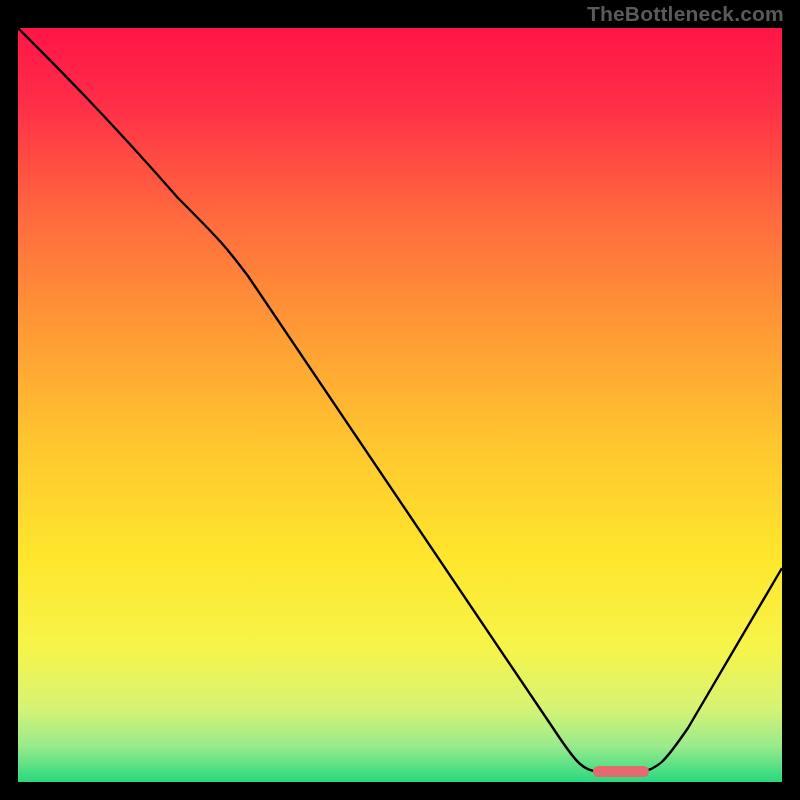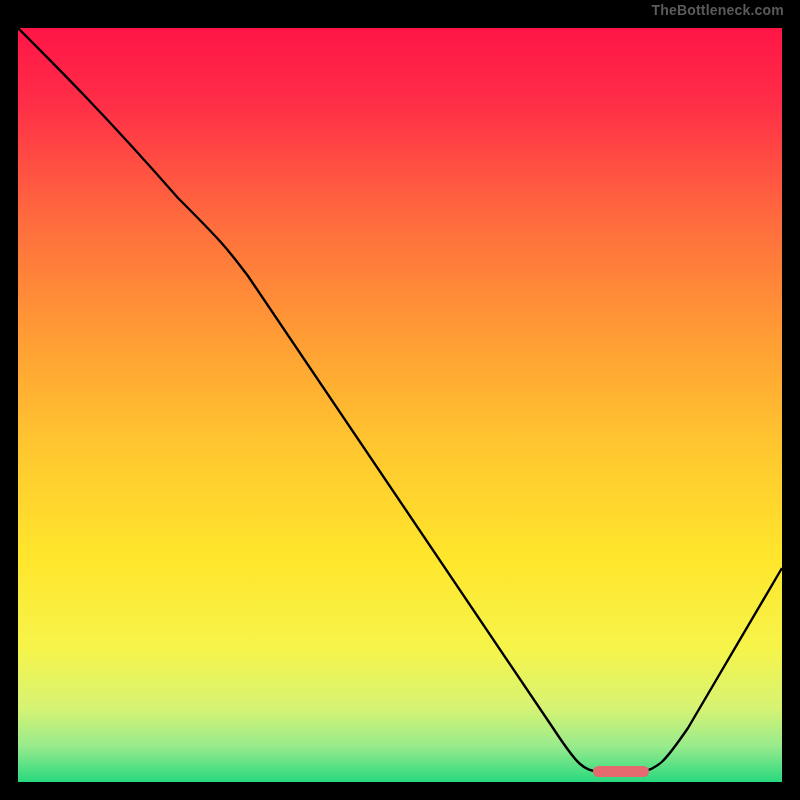--- a/index.html
+++ b/index.html
@@ -8,21 +8,21 @@
     position: relative;
     width: 800px;
     height: 800px;
     background: #000;
   }
   .watermark {
     position: absolute;
     top: 2px;
     right: 16px;
     font-family: Arial, Helvetica, sans-serif;
-    font-size: 14px;
+    font-size: 21px;
     font-weight: 600;
     color: #5a5a5a;
     letter-spacing: 0.2px;
   }
   .plot {
     position: absolute;
     left: 18px;
     top: 28px;
     width: 764px;
     height: 756px;

